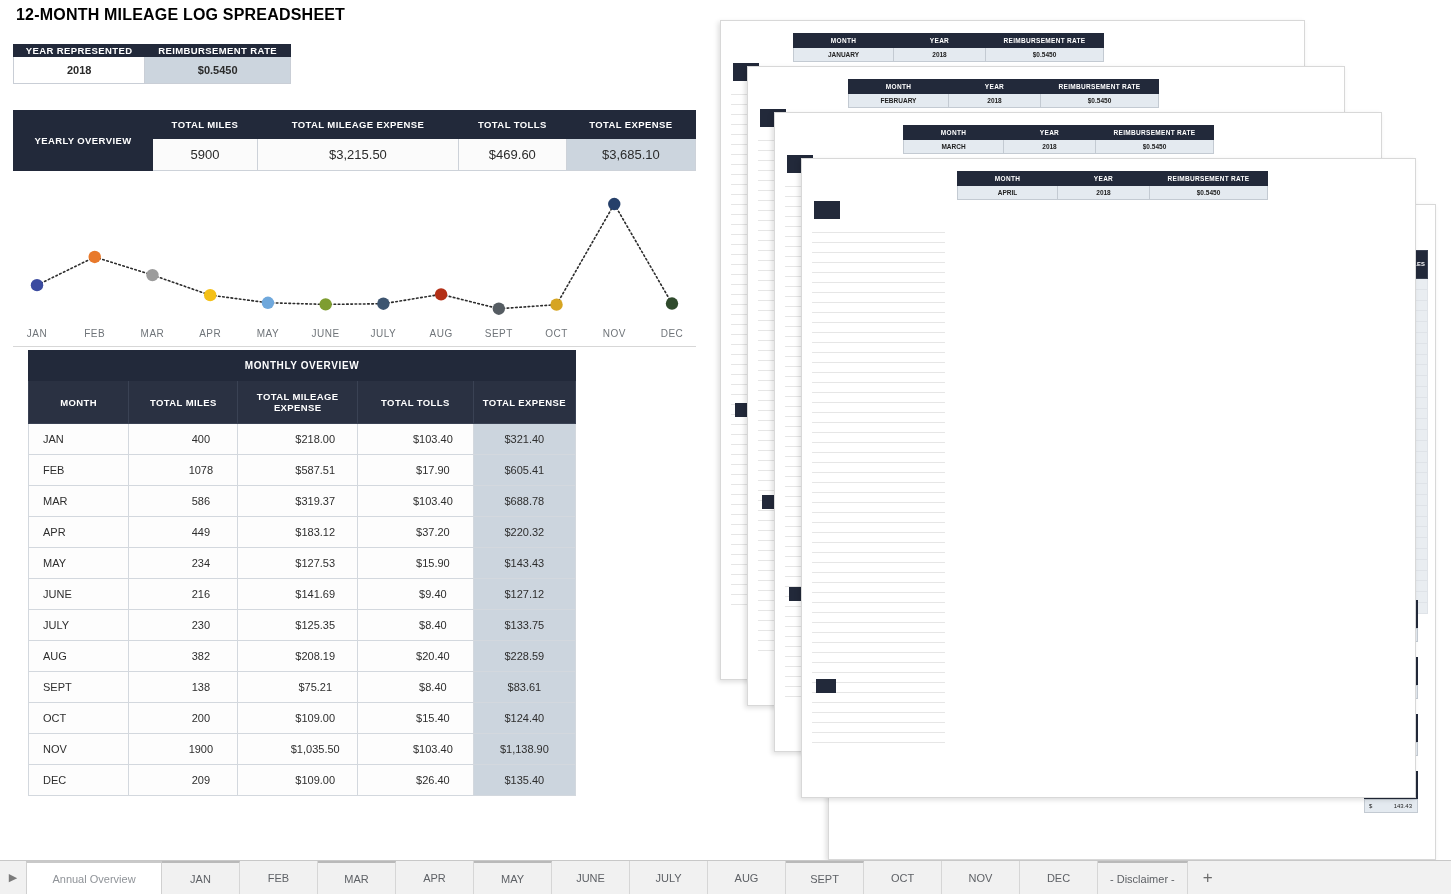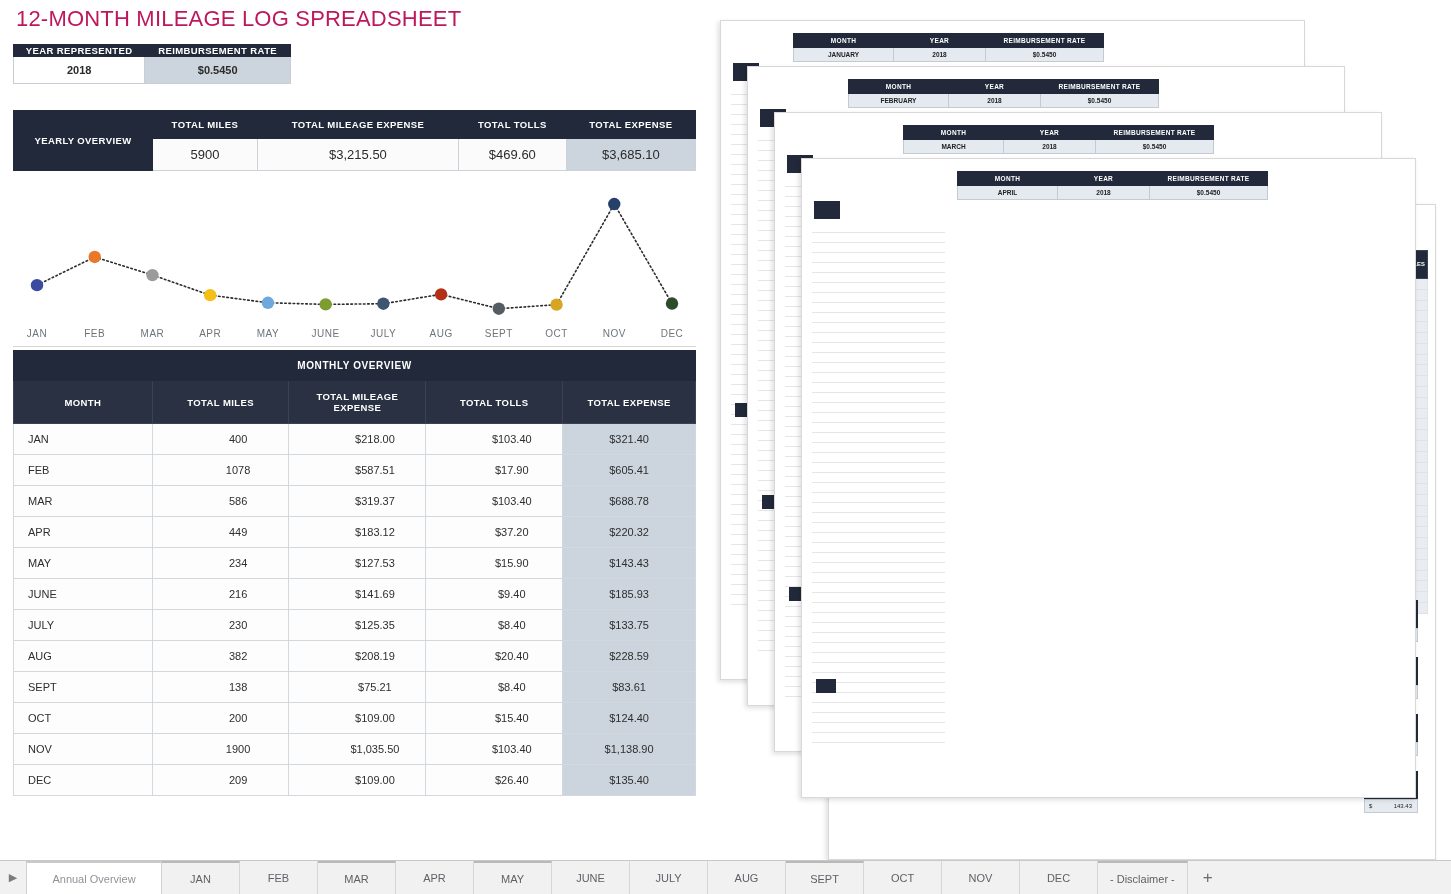--- a/index.html
+++ b/index.html
@@ -10,22 +10,22 @@
     font-family: "Liberation Sans", sans-serif;
     overflow: hidden;
   }
   #app { position: relative; width: 1451px; height: 894px; background: #fff; }
 
   
   #left-pane { position: absolute; left: 0; top: 0; width: 712px; height: 860px; }
 
   .page-title {
     position: absolute; left: 16px; top: 6px;
-    font-size: 22px; font-weight: normal; letter-spacing: 0.2px;
-    color: #be185d;
+    font-size: 16px; font-weight: bold; letter-spacing: 0.2px;
+    color: #000000;
   }
 
   
   #info-table { position: absolute; left: 13px; top: 44px; width: 278px; border-collapse: collapse; }
   #info-table th {
     background: #22293a; color: #fff; font-size: 9.5px; font-weight: bold;
     letter-spacing: 0.4px; padding: 0 2px; border: 1px solid #22293a;
     text-align: center;
   }
   #info-table td {
@@ -56,21 +56,21 @@
   
   #chart-wrap { position: absolute; left: 13px; top: 172px; width: 683px; height: 175px; }
   #chart-svg { display: block; }
   .chart-tick {
     font-size: 10px; fill: #6f7479; font-family: "Liberation Sans", sans-serif;
     text-anchor: middle; letter-spacing: 0.5px;
   }
   .chart-baseline { stroke: #d7d7d7; stroke-width: 1; }
 
   
-  #monthly-table { position: absolute; left: 13px; top: 350px; width: 683px; border-collapse: collapse; }
+  #monthly-table { position: absolute; left: 28px; top: 350px; width: 548px; border-collapse: collapse; }
   #monthly-table .title-row th {
     background: #22293a; color: #fff; font-size: 10px; font-weight: bold;
     letter-spacing: 0.6px; padding: 9px 2px; border: 1px solid #22293a; text-align: center;
   }
   #monthly-table .head-row th {
     background: #2a3142; color: #fff; font-size: 9.5px; font-weight: bold;
     letter-spacing: 0.4px; padding: 10px 2px; border: 1px solid #3a4254; text-align: center;
   }
   #monthly-table td {
     font-size: 11px; color: #2e2e2e; padding: 9px 6px;
@@ -307,21 +307,21 @@
             <td class="num">234</td>
             <td class="num">$127.53</td>
             <td class="num">$15.90</td>
             <td class="shaded">$143.43</td>
           </tr>
           <tr>
             <td class="month">JUNE</td>
             <td class="num">216</td>
             <td class="num">$141.69</td>
             <td class="num">$9.40</td>
-            <td class="shaded">$185.93</td>
+            <td class="shaded">$127.12</td>
           </tr>
           <tr>
             <td class="month">JULY</td>
             <td class="num">230</td>
             <td class="num">$125.35</td>
             <td class="num">$8.40</td>
             <td class="shaded">$133.75</td>
           </tr>
           <tr>
             <td class="month">AUG</td>

